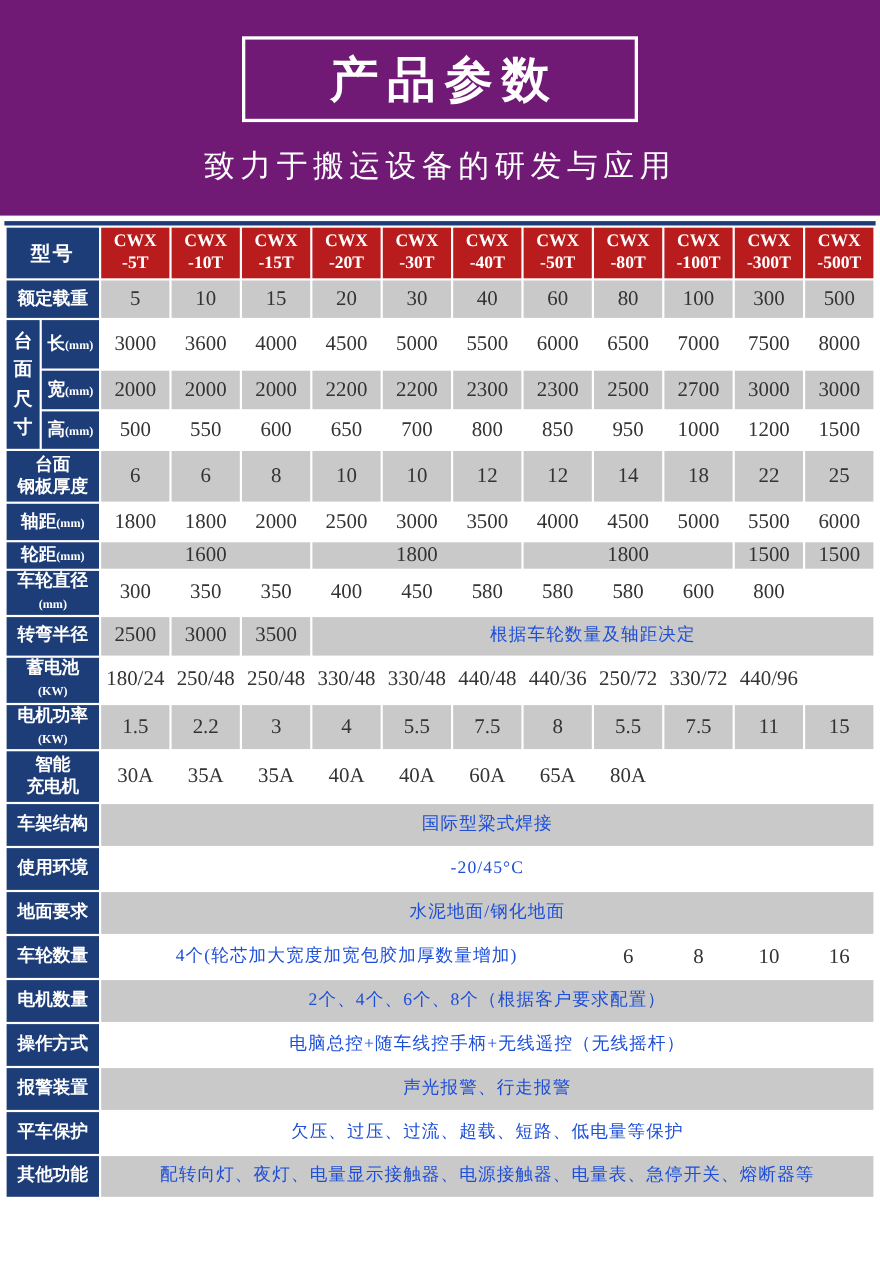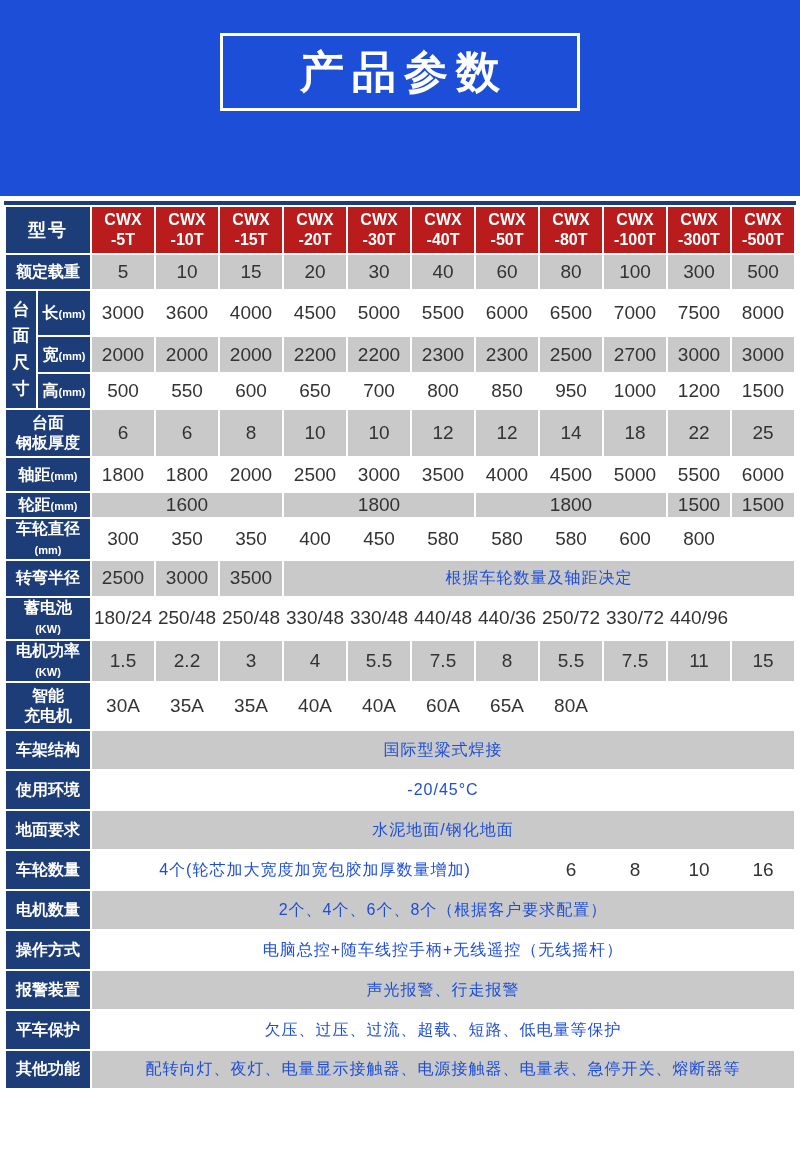--- a/index.html
+++ b/index.html
@@ -3,40 +3,40 @@
 <meta charset="utf-8">
 <style>
   html,body{margin:0;padding:0;}
   body{
     width:800px;height:1157px;background:#ffffff;
     font-family:"Liberation Sans","DejaVu Sans",sans-serif;
     overflow:hidden;
   }
   
   .banner{
-    height:196px;background:#1d4ed8;box-sizing:border-box;padding-top:33px;
+    height:196px;background:#701a75;box-sizing:border-box;padding-top:33px;
   }
   .title-box{
     width:360px;height:78px;margin:0 auto;border:3px solid #ffffff;
     box-sizing:border-box;display:flex;align-items:center;justify-content:center;
   }
   .title{
     color:#ffffff;font-size:44px;font-weight:800;letter-spacing:8px;padding-left:8px;
     white-space:nowrap;
   }
   .subtitle{
     margin-top:21px;text-align:center;color:#ffffff;font-size:28px;
     font-weight:300;letter-spacing:5px;white-space:nowrap;
   }
   
   .table-wrap{
     margin:5px 4px 0 4px;border-top:4px solid #1d3d78;
   }
   table{
-    width:100%;table-layout:fixed;border-collapse:separate;border-spacing:2px;
+    width:100%;table-layout:fixed;border-collapse:separate;border-spacing:2px;font-family:Liberation Serif, serif;
   }
   th,td{
     text-align:center;vertical-align:middle;padding:0;overflow:hidden;
     line-height:1.25;
   }
   th.model{
     background:#b91c1c;color:#ffffff;font-weight:bold;font-size:16px;height:44px;
   }
   .lab{
     background:#1d3d78;color:#ffffff;font-weight:bold;font-size:16px;
@@ -49,20 +49,21 @@
   td.num{font-size:19px;color:#333333;font-weight:400;}
   td.txt{font-size:16px;color:#1d4ed8;font-weight:400;letter-spacing:1px;}
 </style>
 </head>
 <body>
 
 <div class="banner">
   <div class="title-box">
     <span class="title">产品参数</span>
   </div>
+  <div class="subtitle">致力于搬运设备的研发与应用</div>
 </div>
 
 <div class="table-wrap">
   <table>
       <colgroup>
         <col style="width:30px">
         <col style="width:52px">
         <col>
         <col>
         <col>

